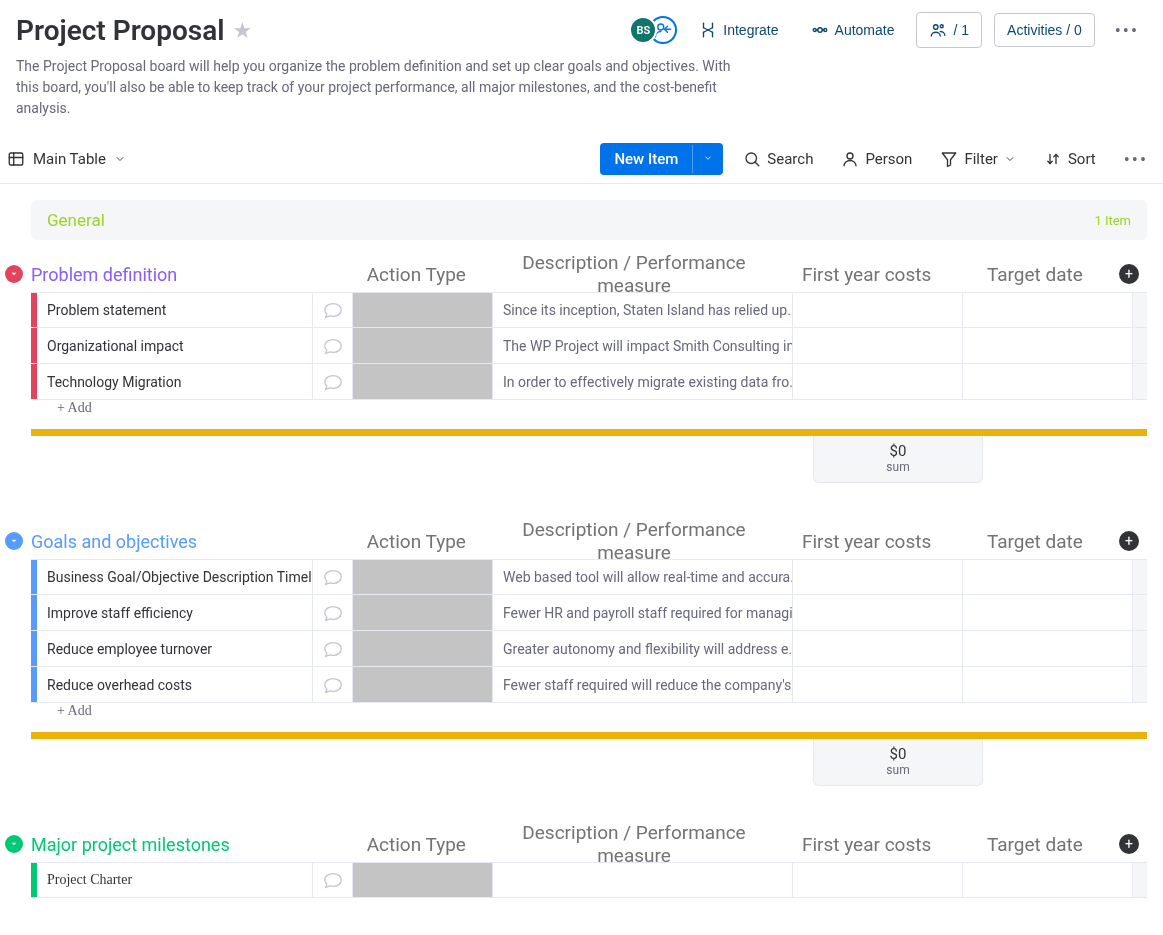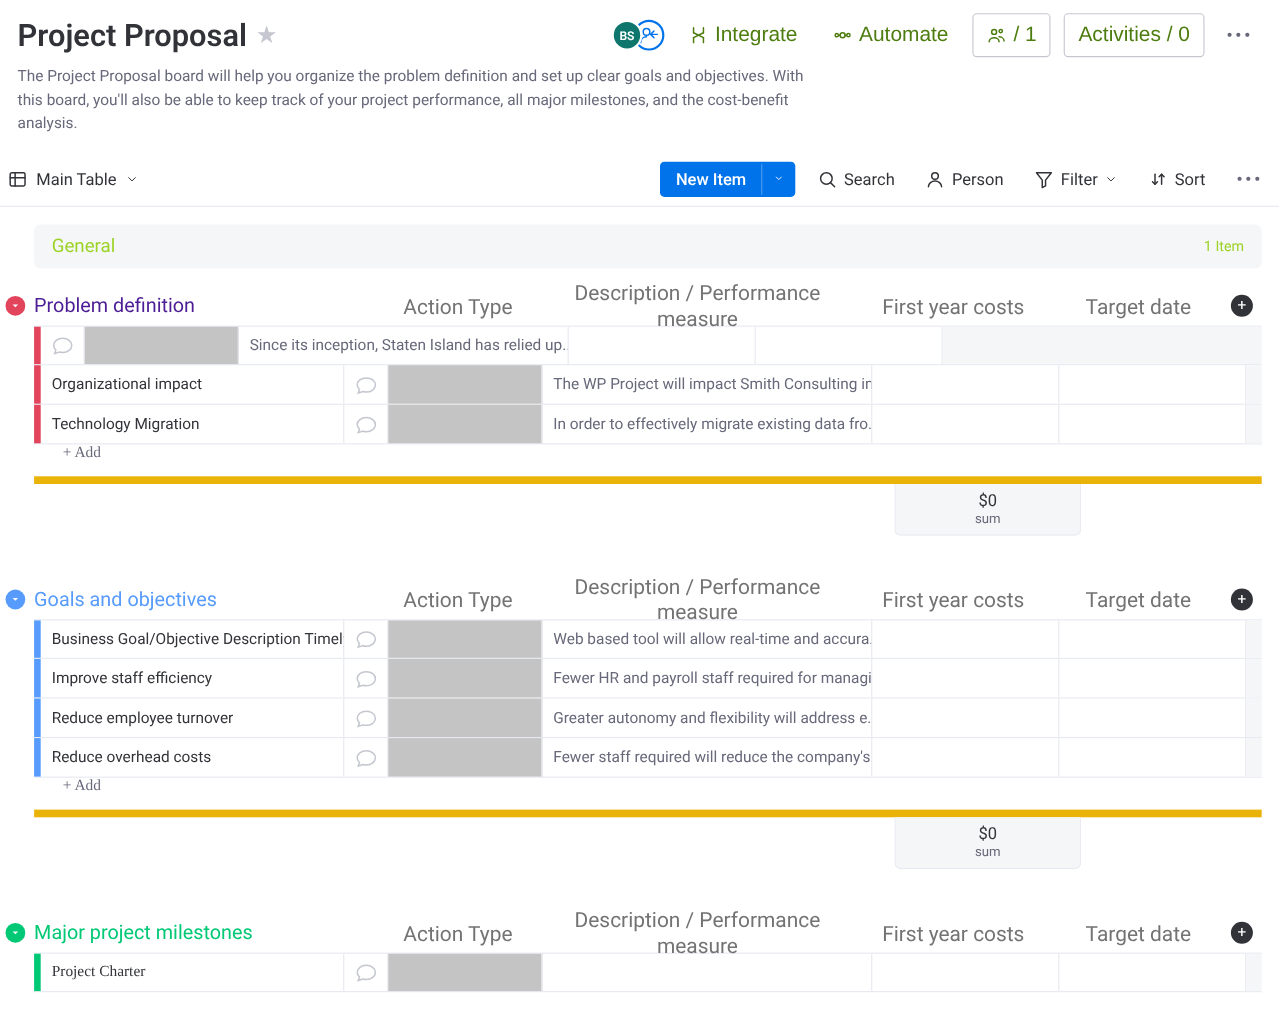--- a/index.html
+++ b/index.html
@@ -59,22 +59,22 @@
   display: flex;
   align-items: center;
   justify-content: center;
   font-size: 14px;
 }
 .header-btn {
   display: flex;
   align-items: center;
   gap: 6px;
   padding: 6px 10px;
-  font-size: 19px;
-  color: #4d7c0f;
+  font-size: 14px;
+  color: #0c4a6e;
   cursor: pointer;
   border: none;
   background: transparent;
 }
 .header-btn-box {
   border: 1px solid #c5c7d0;
   border-radius: 4px;
   padding: 8px 12px;
 }
 .more-icon {
@@ -420,32 +420,33 @@
 
   <div id="groups-container">
       <div class="group">
         <div class="group-header-row">
           <div class="name-col">
             <div class="collapse-circle" style="background:#e2445c">
               <svg viewBox="0 0 24 24">
                 <polygon points="6 9 12 15 18 9"></polygon>
               </svg>
             </div>
-            <span class="group-title" style="color:#4c1d95">Problem definition</span>
+            <span class="group-title" style="color:#8b5cf6">Problem definition</span>
           </div>
           <div class="col-header action-col">Action Type</div>
           <div class="col-header desc-col">Description / Performance measure</div>
           <div class="col-header cost-col">First year costs</div>
           <div class="col-header date-col">Target date</div>
           <div class="tail">
             <div class="add-col">+</div>
           </div>
         </div>
         <div class="item-row" style="border-top: 1px solid rgb(230, 233, 239);">
           <div class="color-bar" style="background:#e2445c"></div>
+          <div class="item-name">Problem statement</div>
           <div class="chat-icon-cell">
             <svg viewBox="0 0 24 24">
               <path d="M21 12c0 4-4 7-9 7-1.2 0-2.3-.2-3.3-.5L4 20l1.2-3.5C4 15.2 3 13.7 3 12c0-4 4-7 9-7s9 3 9 7z"></path>
             </svg>
           </div>
           <div class="action-col"></div>
           <div class="desc-col">Since its inception, Staten Island has relied up...</div>
           <div class="cost-col"></div>
           <div class="date-col"></div>
           <div class="tail"></div>

